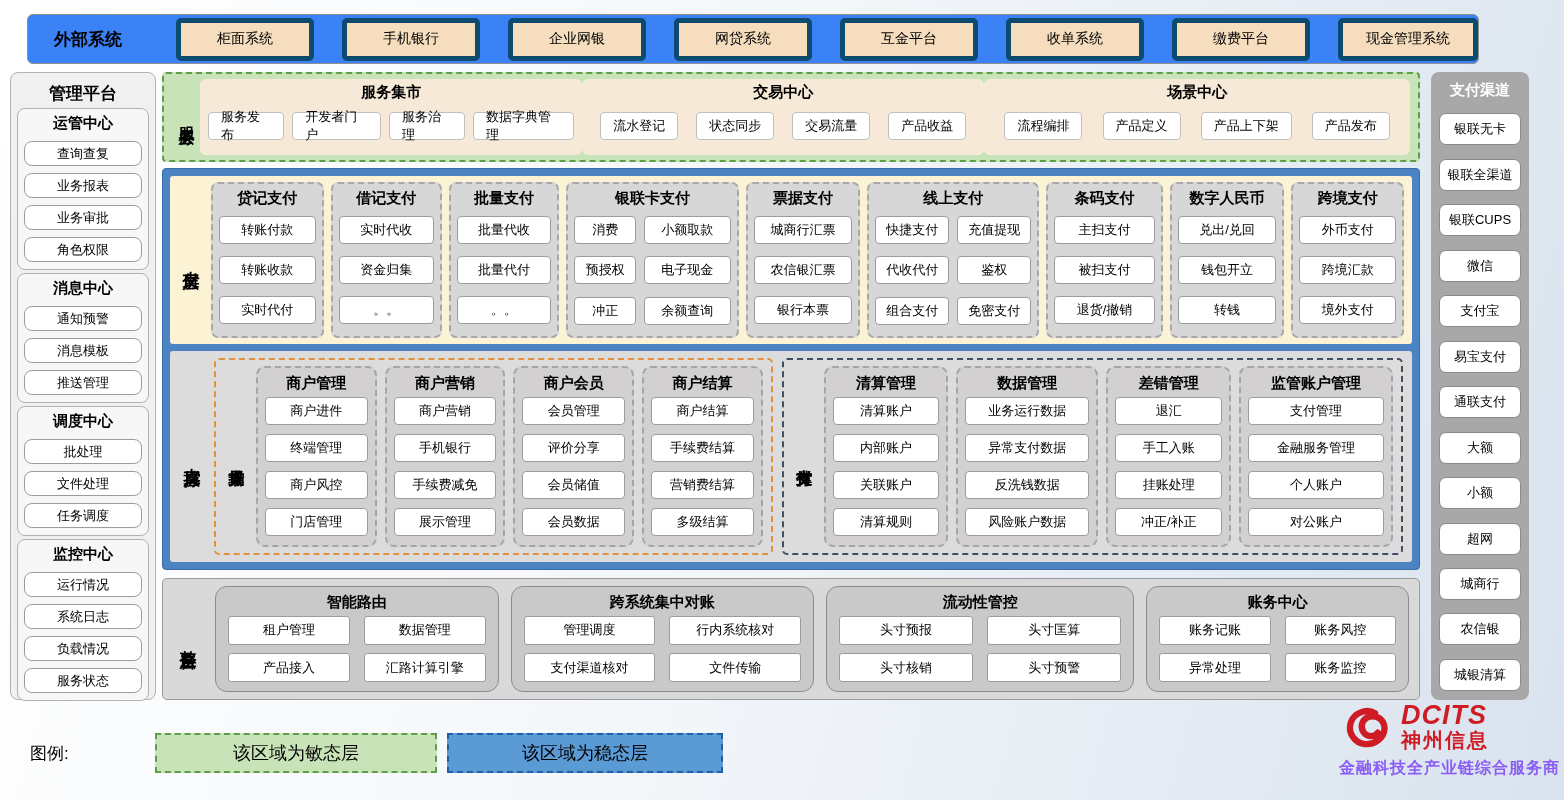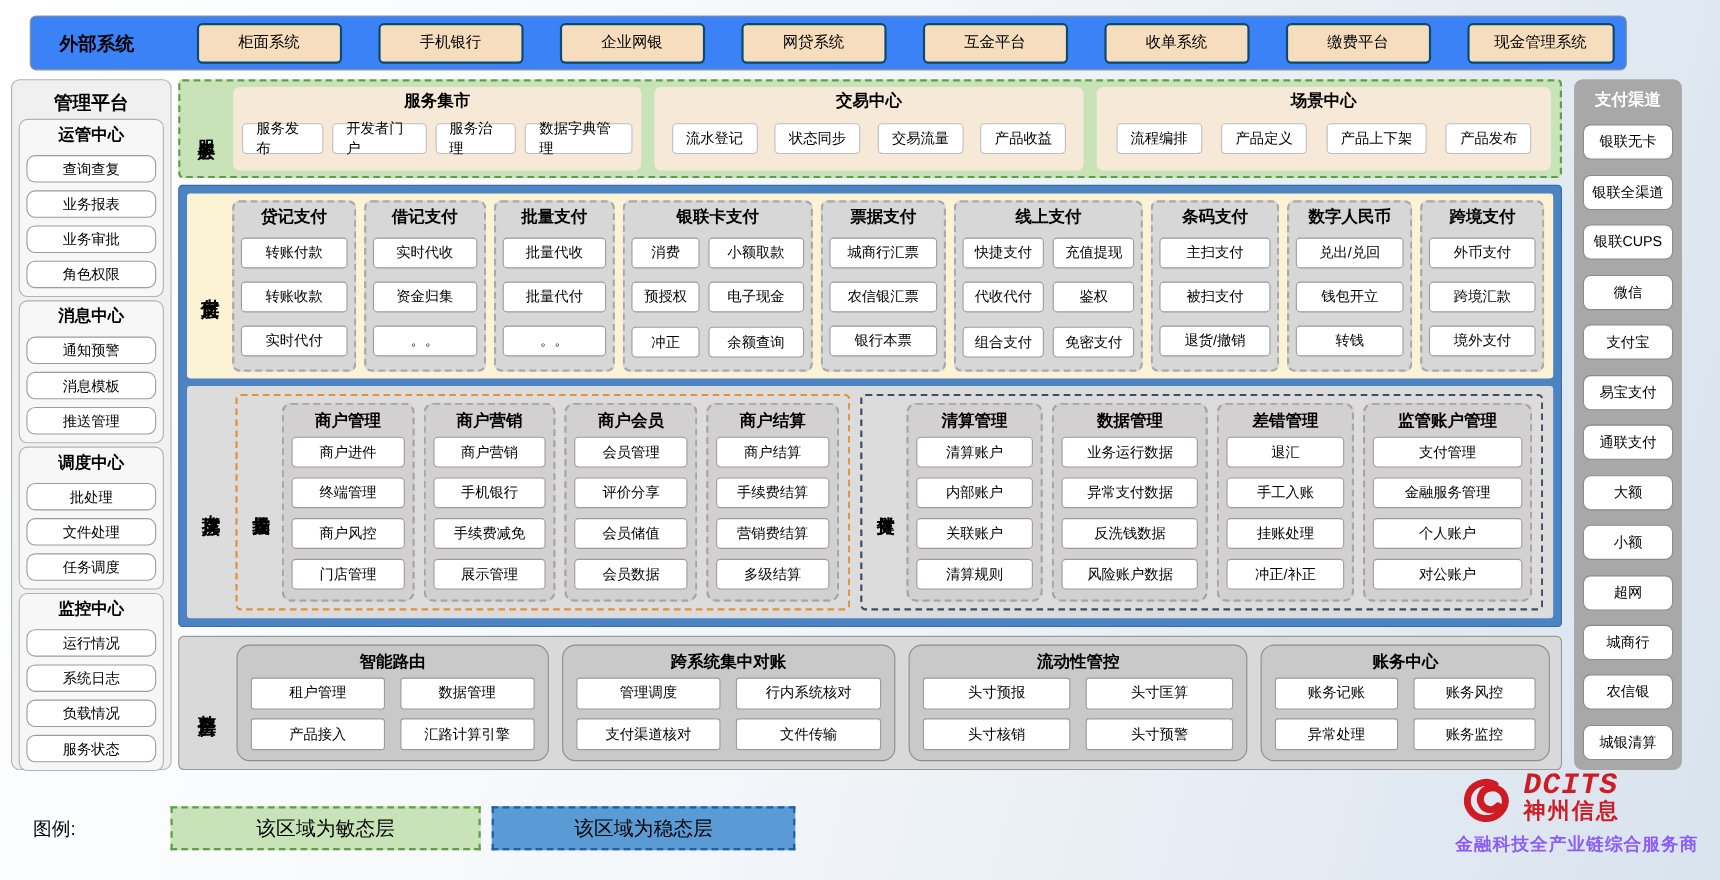--- a/index.html
+++ b/index.html
@@ -8,40 +8,40 @@
     background:linear-gradient(105deg,#ffffff 0%,#f4f7fa 45%,#d9e3ee 100%);
     font-family:"Liberation Sans",sans-serif;color:#000;
   }
   .bar-title{font-weight:bold;font-size:17px;}
   
   .top-bar{position:absolute;left:27px;top:14px;width:1450px;height:48px;
     background:#3b82f6;border:1px solid #8f8f8f;border-radius:6px;
     display:flex;align-items:center;}
   .top-bar .bar-title{width:120px;text-align:center;flex:none;}
   .top-row{flex:1;display:flex;justify-content:space-around;align-items:center;padding-right:8px;}
-  .tan-btn{width:128px;height:33px;background:#f6ddbd;border:2px solid #0c4a6e;border-radius:5px;
+  .tan-btn{width:128px;height:33px;background:#f6ddbd;border:5px solid #0c4a6e;border-radius:5px;
     display:flex;align-items:center;justify-content:center;font-size:14px;margin-left:28px;}
   
   .left-sb{position:absolute;left:10px;top:72px;width:146px;height:628px;
     background:#f0f0f0;border:1px solid #b2b2b2;border-radius:8px;
     box-sizing:border-box;padding:6px;display:flex;flex-direction:column;gap:3px;}
   .left-sb .sb-title{text-align:center;font-weight:bold;font-size:17px;padding:3px 0 0;}
   .mgroup{background:#f7f7f7;border:1px solid #b2b2b2;border-radius:8px;padding:3px 6px 7px;}
   .mgroup .gt{margin-bottom:0;}
   .gt{font-weight:bold;font-size:15px;text-align:center;line-height:22px;}
   .b{background:#ffffff;border:1px solid #9c9c9c;border-radius:6px;
     display:flex;align-items:center;justify-content:center;font-size:13px;height:23px;}
   .mgroup .b{margin-top:7px;border-radius:8px;}
   
   .center{position:absolute;left:162px;top:72px;width:1258px;height:628px;display:flex;flex-direction:column;box-sizing:border-box;}
   .vlab{writing-mode:vertical-rl;text-orientation:upright;font-weight:bold;font-size:17px;
     display:flex;align-items:center;justify-content:center;letter-spacing:2px;flex:none;}
   
   .svc{height:90px;background:#c9e3b9;border:2px dashed #5f9e48;border-radius:4px;
-    box-sizing:border-box;display:flex;padding:5px 8px;gap:12px;}
+    box-sizing:border-box;display:flex;padding:5px 8px;}
   .svc .vlab{width:28px;font-size:16px;}
   .svc-panel{background:#f7e9d8;border-radius:6px;padding:2px 8px 6px;display:flex;flex-direction:column;}
   .svc-row{flex:1;display:flex;align-items:center;justify-content:space-evenly;gap:8px;}
   .svc-row .b{height:26px;padding:0 12px;border-radius:4px;border-color:#bfbfbf;}
   
   .stable{margin-top:6px;height:402px;background:#4c83c3;border:1px solid #3a6ca8;border-radius:4px;
     box-sizing:border-box;padding:7px;display:flex;flex-direction:column;gap:7px;}
   .pay{flex:none;height:168px;background:#fcf2d4;border-radius:3px;box-sizing:border-box;
     display:flex;padding:6px 8px;gap:7px;}
   .pay .vlab{width:26px;}
@@ -80,22 +80,22 @@
     display:flex;flex-direction:column;justify-content:space-between;}
   .right-sb .sb-title{color:#ffffff;font-weight:bold;font-size:15px;text-align:center;}
   .right-sb .b{height:30px;border-radius:7px;border-color:#8a8a8a;font-size:13px;}
   
   .legend{position:absolute;left:30px;top:732px;display:flex;align-items:center;height:42px;}
   .legend-label{font-size:17px;width:72px;}
   .legend-box{height:40px;display:flex;align-items:center;justify-content:center;
     font-size:18px;box-sizing:border-box;}
   .legend-box.agile{width:282px;margin-left:53px;background:#c9e3b9;border:2px dashed #5f9e48;}
   .legend-box.stab{width:276px;margin-left:10px;background:#5b9bd5;border:2px dashed #1f5fa8;}
-  .logo{position:absolute;right:18px;top:700px;width:240px;display:grid;
-    grid-template-columns:62px auto;grid-template-rows:auto auto;align-items:center;justify-content:end;font-family:Liberation Mono, monospace;}
+  .logo{position:absolute;right:2px;top:700px;width:240px;display:grid;
+    grid-template-columns:62px auto;grid-template-rows:auto auto;align-items:center;justify-content:end;}
   .logo-en{font-size:27px;font-weight:bold;font-style:italic;color:#cf1c24;line-height:26px;letter-spacing:1px;}
   .logo-cn{font-size:20px;font-weight:bold;color:#cf1c24;line-height:24px;letter-spacing:2px;}
   .swirl{grid-row:1;}
   .tagline{grid-column:1 / span 2;font-size:16px;font-weight:bold;color:#8b5cf6;
     letter-spacing:1px;text-align:right;margin-top:4px;padding-right:2px;}
 </style>
 </head>
 <body>
 
 <div class="top-bar">

